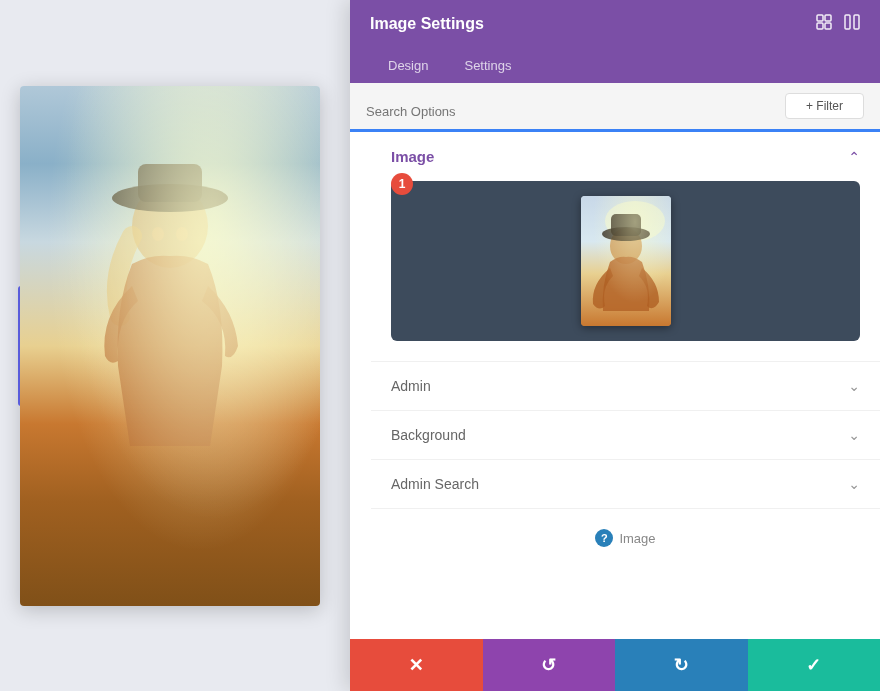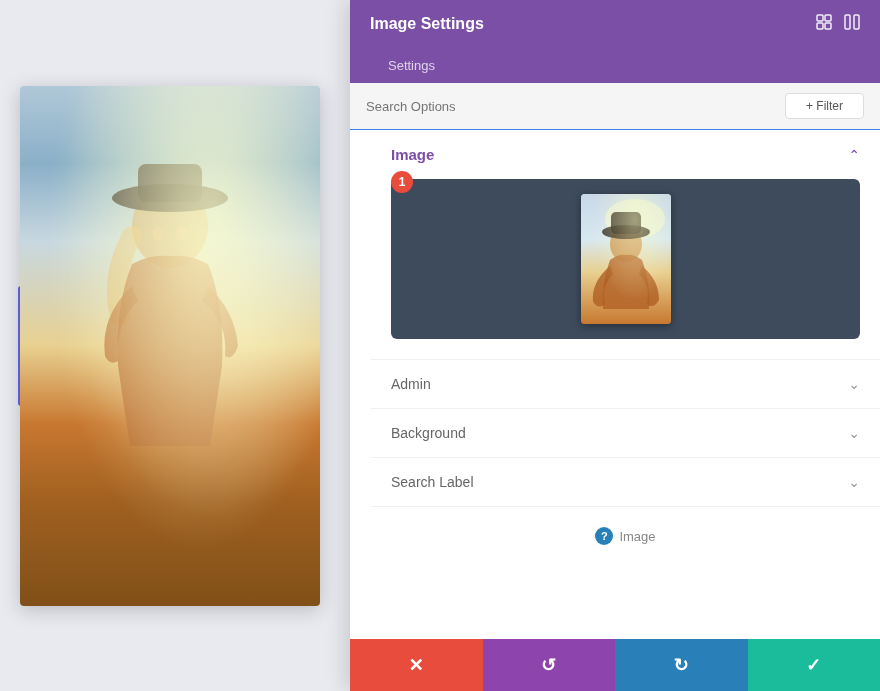--- a/index.html
+++ b/index.html
@@ -153,23 +153,23 @@
       background: white;
       color: #7b4fa6;
       font-weight: 600;
     }
 
     
     .search-bar {
       background: #f5f5f5;
       padding: 10px 16px;
       display: flex;
-      align-items: center;
+      align-items: flex-end;
       gap: 8px;
-      border-bottom: 1px solid #3b82f6;
+      border-bottom: 3px solid #3b82f6;
     }
 
     .search-input {
       flex: 1;
       border: none;
       background: transparent;
       outline: none;
       font-size: 13px;
       color: #666;
     }
@@ -410,20 +410,21 @@
         <span class="header-icon" title="Columns">
           <svg width="16" height="16" viewBox="0 0 16 16" fill="currentColor">
             <rect x="1" y="1" width="5" height="14" rx="1" fill="none" stroke="currentColor" stroke-width="1.5"></rect>
             <rect x="10" y="1" width="5" height="14" rx="1" fill="none" stroke="currentColor" stroke-width="1.5"></rect>
           </svg>
         </span>
       </div>
     </div>
 
     <div class="tabs-bar">
+      <div class="tab">Design</div>
       <div class="tab">Settings</div>
     </div>
 
     <div class="search-bar">
       <input class="search-input" type="text" placeholder="Search Options" style="">
       <button class="filter-btn">+ Filter</button>
     </div>
 
     <div class="panel-content">
 
@@ -472,21 +473,21 @@
 
       <div class="section">
         <div class="section-header">
           <span class="section-title">Background</span>
           <span class="chevron-icon">⌄</span>
         </div>
       </div>
 
       <div class="section">
         <div class="section-header">
-          <span class="section-title">Search Label</span>
+          <span class="section-title">Admin Search</span>
           <span class="chevron-icon">⌄</span>
         </div>
       </div>
 
       <div class="help-area">
         <div class="help-icon">?</div>
         <span>Image</span>
       </div>
 
     </div>

